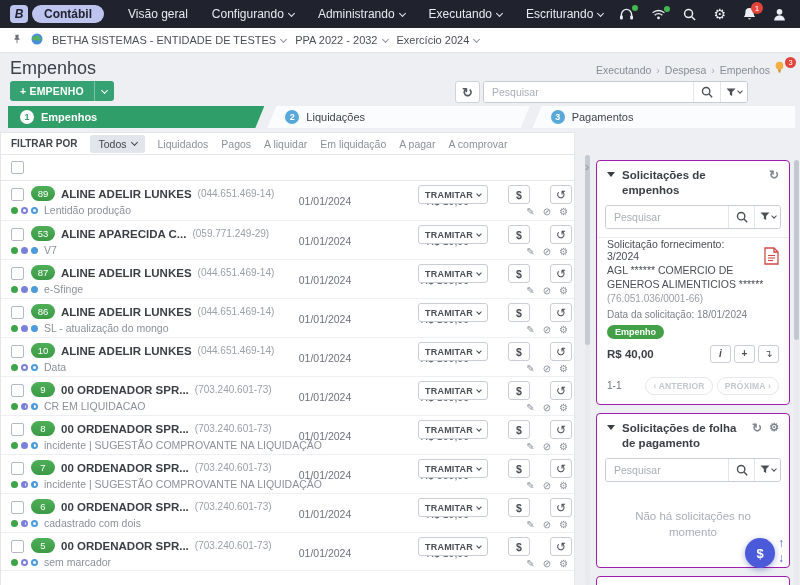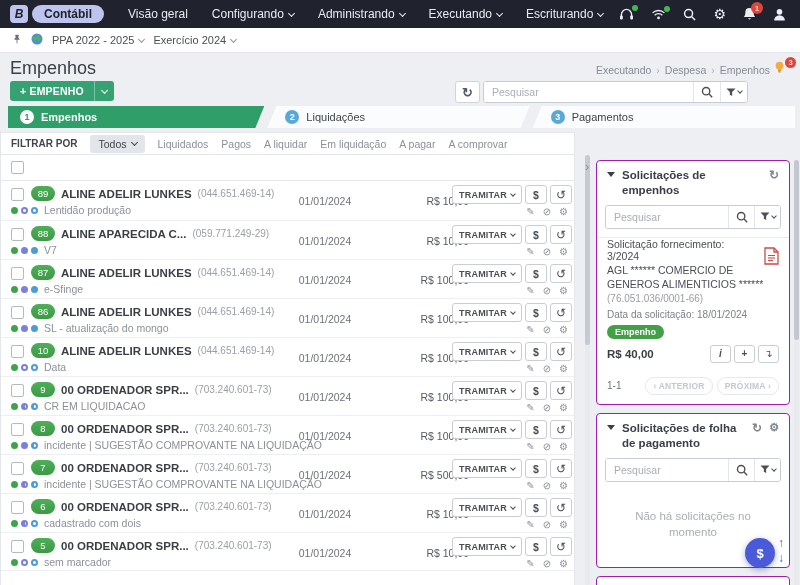--- a/index.html
+++ b/index.html
@@ -78,21 +78,21 @@
   .l2 { position:absolute; left:10px; top:23px; display:flex; align-items:center; gap:3px; white-space:nowrap; }
   .dot { width:7px; height:7px; border-radius:50%; border:2px solid; background:#fff; }
   .dot.green { border-color:#3ea44b; } .dot.green.full { background:#3ea44b; }
   .dot.purple { border-color:#7b80d8; } .dot.purple.full { background:#7b80d8; }
   .dot.purple.half { background:linear-gradient(90deg,#7b80d8 50%,#fff 50%); }
   .dot.blue { border-color:#4d9bdb; } .dot.blue.full { background:#4d9bdb; }
   .dot.blue.half { background:linear-gradient(90deg,#4d9bdb 50%,#fff 50%); }
   .tag { font-size:10.5px; color:#8b9099; margin-left:3px; }
   .date { position:absolute; left:292px; top:14px; width:64px; text-align:center; font-size:10.5px; color:#6e737b; }
   .value { position:absolute; right:105px; top:14px; width:90px; text-align:right; font-size:10.5px; color:#565b63; }
-  .actions { position:absolute; right:2px; top:4px; display:flex; gap:3px; }
+  .actions { position:absolute; right:2px; top:4px; display:flex; gap:20px; }
   .abtn { background:#fff; border:1px solid #c9cdd4; border-radius:3px; height:19px; display:flex; align-items:center; justify-content:center; color:#4a4e55; font-family:"Liberation Sans",sans-serif; }
   .abtn.tramitar { padding:0 6px; font-size:9px; font-weight:bold; letter-spacing:.2px; }
   .abtn.tramitar .chev { width:4px; height:4px; margin-left:4px; }
   .abtn.sq { width:22px; font-size:10.5px; font-weight:bold; }
   .abtn.sq.his { font-size:12px; font-weight:normal; }
   .subicons { position:absolute; right:6px; top:25px; display:flex; gap:8px; color:#8d929b; font-size:10px; }
 
   
   .list-scroll { position:absolute; left:585px; top:102px; bottom:0; width:5px; background:#e8eaee; border-radius:3px; }
   .list-scroll .thumb { position:absolute; top:0; left:0; width:5px; height:190px; background:#c6cbd2; border-radius:3px; }
@@ -208,21 +208,25 @@
           <path d="M4 1h4v1.6L7.4 4l1.6 2v1H6.5v4h-1V7H2.9V6l1.6-2L4 2.6Z" fill="#6b7077"></path>
         </svg>
     </span>
     <span>
       <svg viewBox="0 0 12 12" width="12" height="12">
           <circle cx="6" cy="6" r="5.5" fill="#4a90d9"></circle>
           <path d="M1.5 3.4c2 1.2 3-.9 4.8-.9 1.9 0 3.4 1.8 3.4 3.7 0 2-2.2 2.2-3.2 1.1-1-1-3 1.2-5-.8a5.5 5.5 0 0 1 0-3.1Z" fill="#58b05c"></path>
         </svg>
     </span>
     <span class="entity-item">
-        <span>PPA 2022 - 2025</span>
+        <span>BETHA SISTEMAS - ENTIDADE DE TESTES</span>
+        <span class="chev"></span>
+      </span>
+    <span class="entity-item">
+        <span>PPA 2022 - 2032</span>
         <span class="chev"></span>
       </span>
     <span class="entity-item">
         <span>Exercício 2024</span>
         <span class="chev"></span>
       </span>
   </div>
 
   <div class="content">
 
@@ -330,21 +334,21 @@
     <span class="subicons">
       <span class="ric-edit">✎</span>
       <span class="ric-can">⊘</span>
       <span class="ric-gear">⚙</span>
     </span>
   </div>
 
   <div class="row">
     <span class="cbx"></span>
     <span class="l1">
-      <span class="badge">88</span>
+      <span class="badge">53</span>
       <span class="name">ALINE APARECIDA C...</span>
       <span class="doc">(059.771.249-29)</span>
     </span>
     <span class="l2">
       <span class="dots" style="display:flex;gap:3px;">
                 <span class="dot green full"></span>
                 <span class="dot purple full"></span>
                 <span class="dot blue full"></span>
               </span>
       <span class="tag">V7</span>

